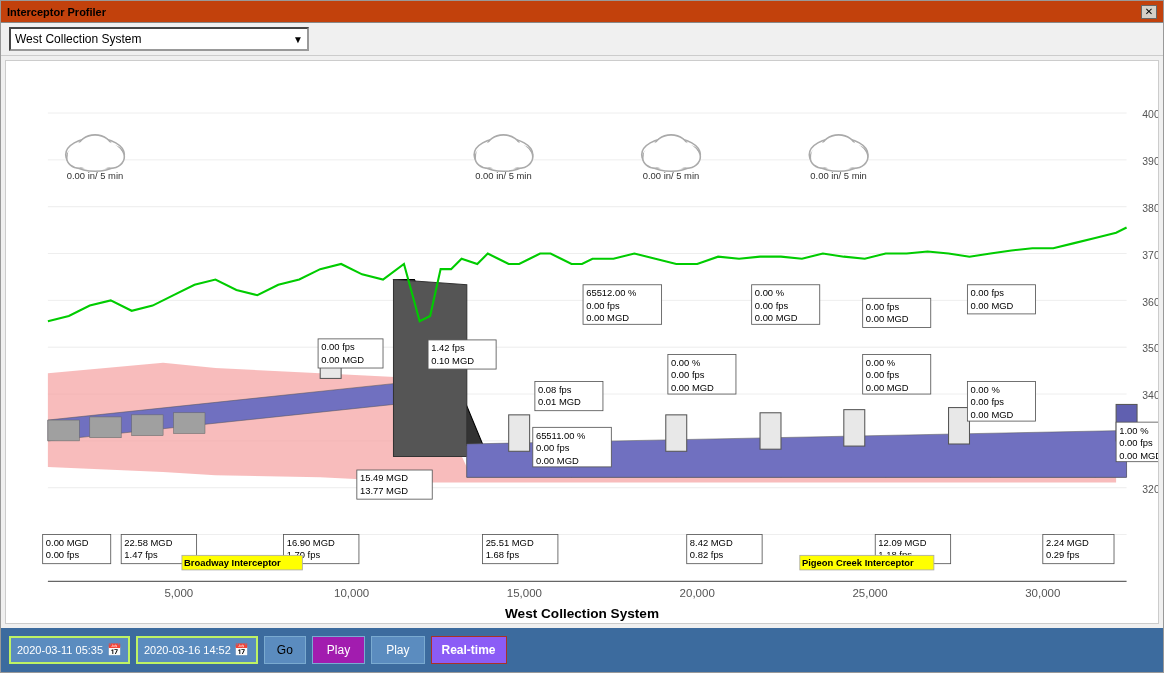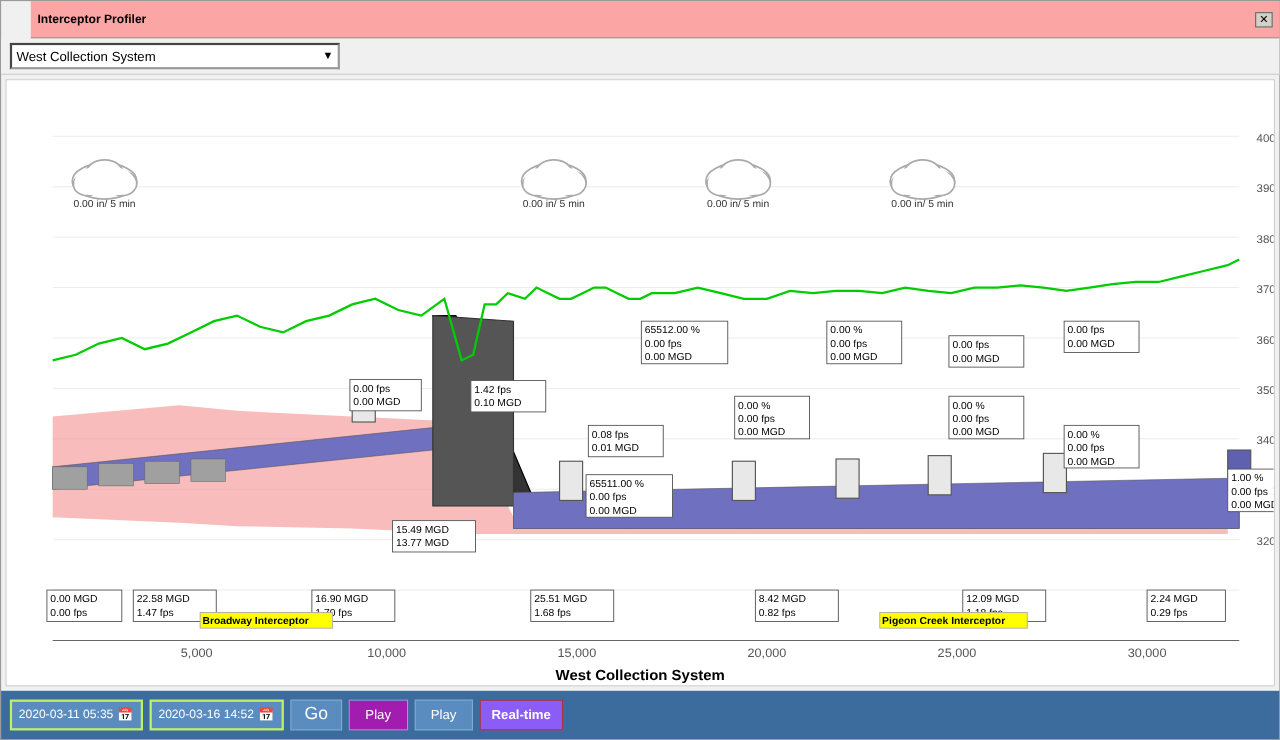--- a/index.html
+++ b/index.html
@@ -1,20 +1,20 @@
 <!DOCTYPE html>
 <html><head>
   <meta charset="utf-8">
   <style>
     * { box-sizing: border-box; margin: 0; padding: 0; }
     body { font-family: Arial, sans-serif; font-size: 11px; background: #f0f0f0; width: 1164px; height: 673px; overflow: hidden; }
     
     .app-window { width: 1164px; height: 673px; background: #f0f0f0; border: 1px solid #999; display: flex; flex-direction: column; }
     
-    .title-bar { background: #fca5a5; border-bottom: 1px solid #888; padding: 2px 6px; display: flex; align-items: center; justify-content: space-between; height: 34px; margin-left: 27px; }
+    .title-bar { background: #c2410c; border-bottom: 1px solid #888; padding: 2px 6px; display: flex; align-items: center; justify-content: space-between; height: 22px; }
     .title-bar-text { font-size: 11px; font-weight: bold; color: #000; }
     .close-btn { width: 16px; height: 14px; background: #d4d0c8; border: 1px solid #666; display: flex; align-items: center; justify-content: center; font-size: 10px; cursor: pointer; }
     
     .toolbar { background: #f0f0f0; padding: 4px 8px; border-bottom: 1px solid #ccc; }
     .dropdown { width: 300px; height: 24px; border: 2px inset #999; background: white; padding: 2px 4px; font-size: 12px; display: flex; align-items: center; justify-content: space-between; cursor: pointer; }
     .dropdown-arrow { font-size: 10px; }
     
     .main-content { flex: 1; display: flex; position: relative; overflow: hidden; }
     
     .chart-area { flex: 1; background: white; position: relative; overflow: hidden; border: 1px solid #ccc; margin: 4px; }
@@ -22,21 +22,21 @@
     
     .chart-svg { width: 100%; height: 100%; }
     
     
     .bottom-bar { background: #3c6b9e; height: 44px; display: flex; align-items: center; padding: 0 8px; gap: 6px; }
     
     .date-input { background: #5b8cbf; border: 2px solid #bef264; color: white; padding: 3px 6px; font-size: 11px; height: 28px; display: flex; align-items: center; gap: 4px; }
     .date-text { color: white; font-size: 11px; }
     .calendar-icon { font-size: 12px; color: white; cursor: pointer; }
     
-    .go-btn { background: #5b8cbf; border: 1px solid #7aaad0; color: #ffffff; padding: 4px 12px; font-size: 16px; height: 28px; cursor: pointer; }
+    .go-btn { background: #5b8cbf; border: 1px solid #7aaad0; color: #000000; padding: 4px 12px; font-size: 12px; height: 28px; cursor: pointer; }
     
     .slider-container { flex: 1; display: flex; align-items: center; position: relative; }
     .slider-track { flex: 1; height: 6px; background: #8bacc5; border-radius: 3px; position: relative; }
     .slider-thumb { position: absolute; width: 18px; height: 18px; background: #d0d0d0; border: 1px solid #888; border-radius: 2px; top: -6px; left: 35%; cursor: pointer; }
     
     .play-btn { background: #a21caf; border: 1px solid #7aaad0; color: white; padding: 4px 14px; font-size: 12px; height: 28px; cursor: pointer; }
     .stop-btn { background: #5b8cbf; border: 1px solid #7aaad0; color: white; padding: 4px 14px; font-size: 12px; height: 28px; cursor: pointer; }
     .realtime-btn { background: #8b5cf6; border: 1px solid #a93226; color: white; padding: 4px 10px; font-size: 12px; height: 28px; cursor: pointer; font-weight: bold; }
 
     .slider-wrapper { flex: 1; position: relative; display: flex; flex-direction: column; align-items: stretch; }

